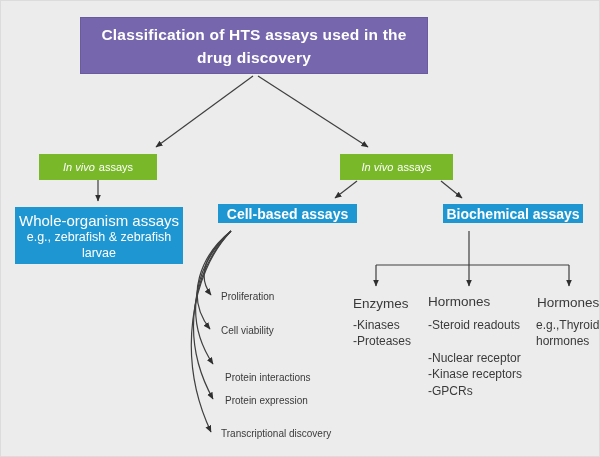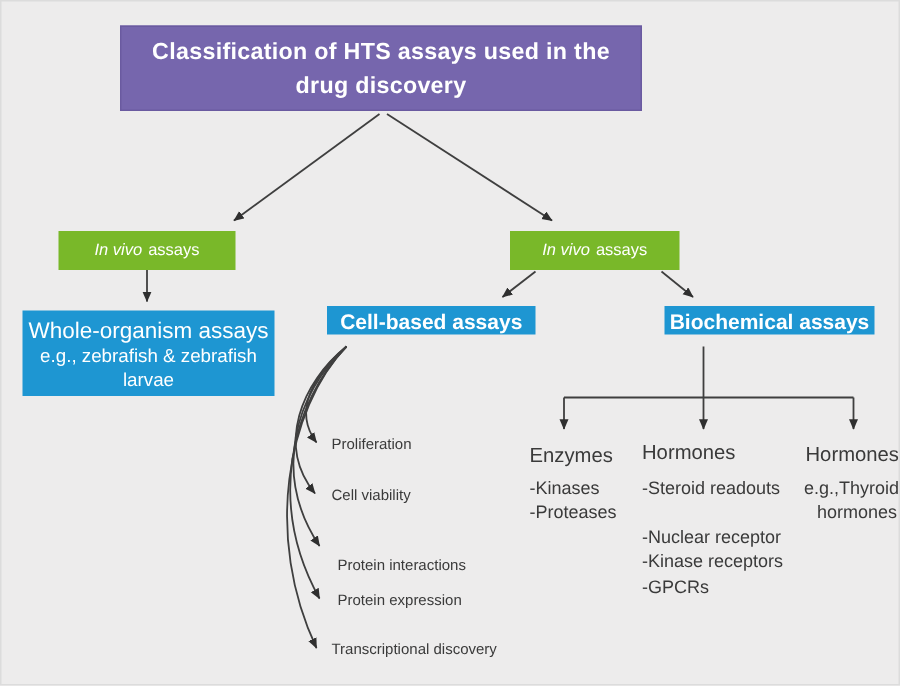--- a/index.html
+++ b/index.html
@@ -34,21 +34,21 @@
   .who-sub{font-size:12.5px; line-height:15.5px;}
   .blue-label{
     background:var(--blue); height:19px; font-size:14px; font-weight:700;
     display:flex; align-items:center; justify-content:center;
   }
   .cell-box{left:217px; top:203px; width:139px;}
   .bio-box{left:398px; top:203px; width:140px;margin-left:44px;}
   .item{font-size:10px; color:var(--text); white-space:nowrap;}
   .hdr{font-size:13.5px; color:var(--text); white-space:nowrap;}
   .sub{font-size:12px; color:var(--text); white-space:nowrap; line-height:16.4px;}
-  .hormones-sub{text-align:right; width:62px;}
+  .hormones-sub{text-align:left; width:62px;}
   svg.connectors{position:absolute; left:0; top:0; pointer-events:none;}
 </style>
 </head>
 <body>
 
 <div id="canvas">
 
   <svg class="connectors" width="600" height="457" viewBox="0 0 600 457">
     <defs>
       <marker id="ah" markerWidth="8" markerHeight="7" refX="6.5" refY="3" orient="auto" markerUnits="userSpaceOnUse">

